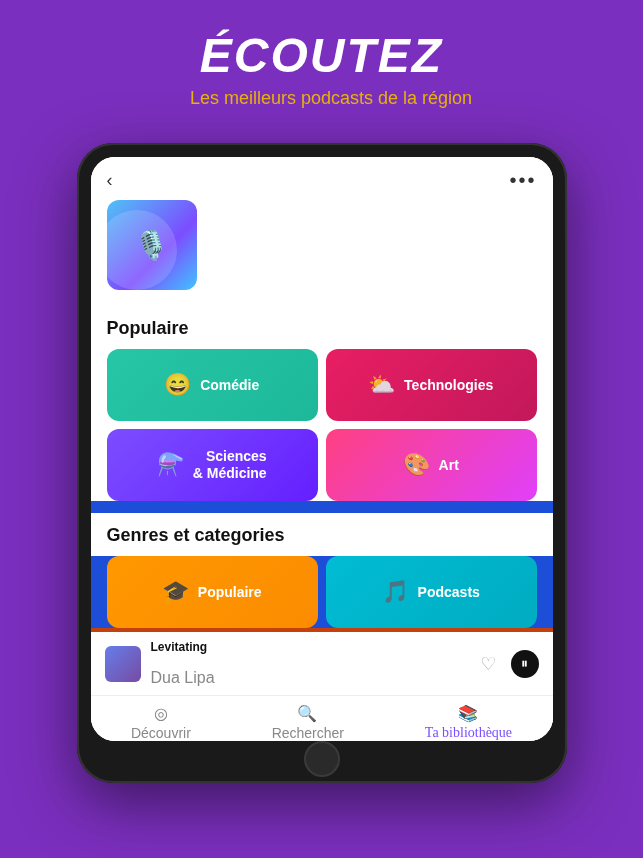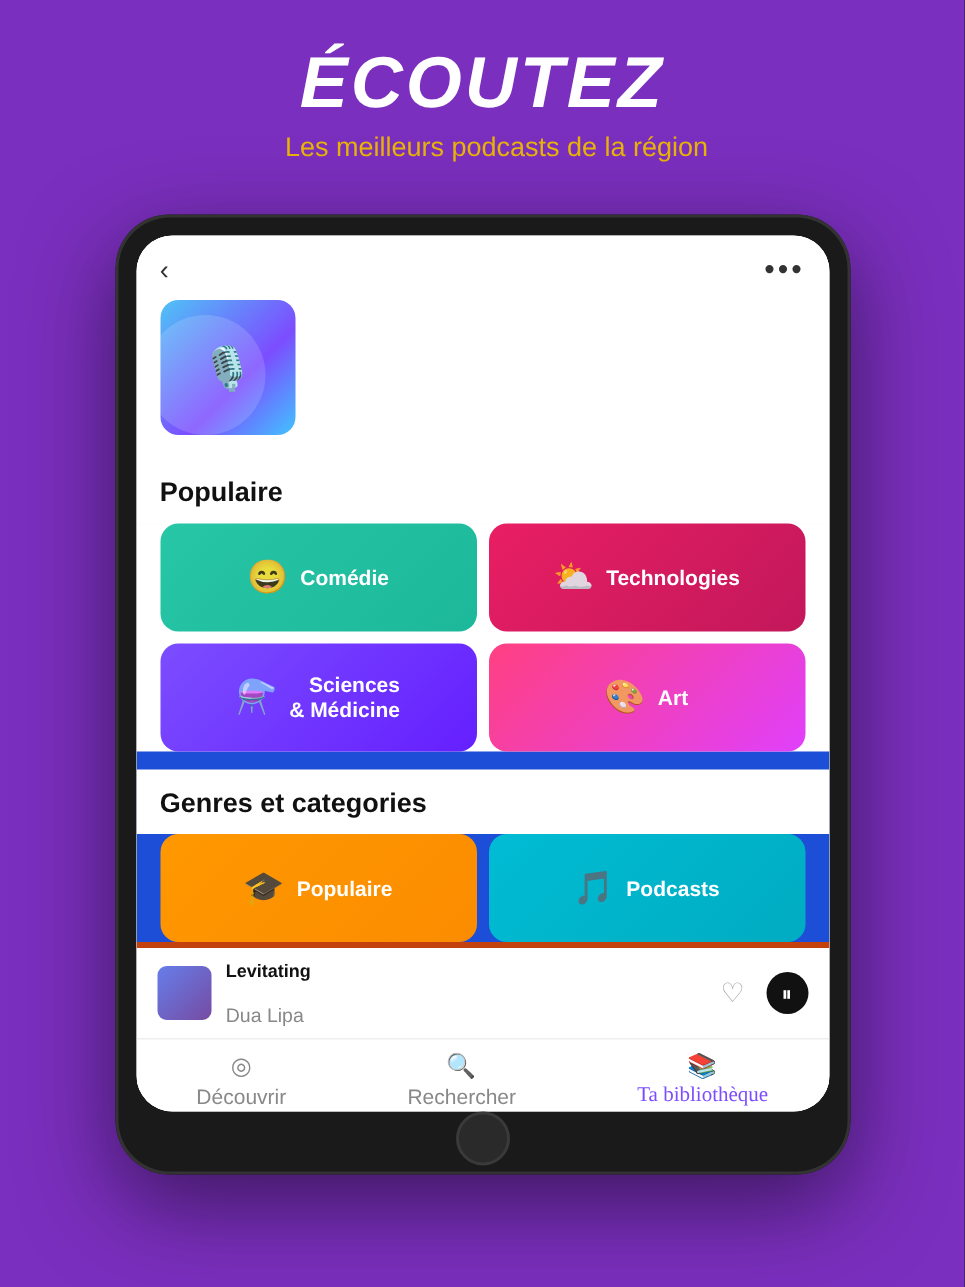--- a/index.html
+++ b/index.html
@@ -229,21 +229,21 @@
       flex: 1;
     }
 
     .player-info .track-name {
       font-size: 12px;
       font-weight: 700;
       color: #111;
     }
 
     .player-info .artist-name {
-      font-size: 13px;
+      font-size: 16px;
       color: #888;
       margin-top: 15px;
     }
 
     .player-controls {
       display: flex;
       align-items: center;
       gap: 14px;
     }
 

